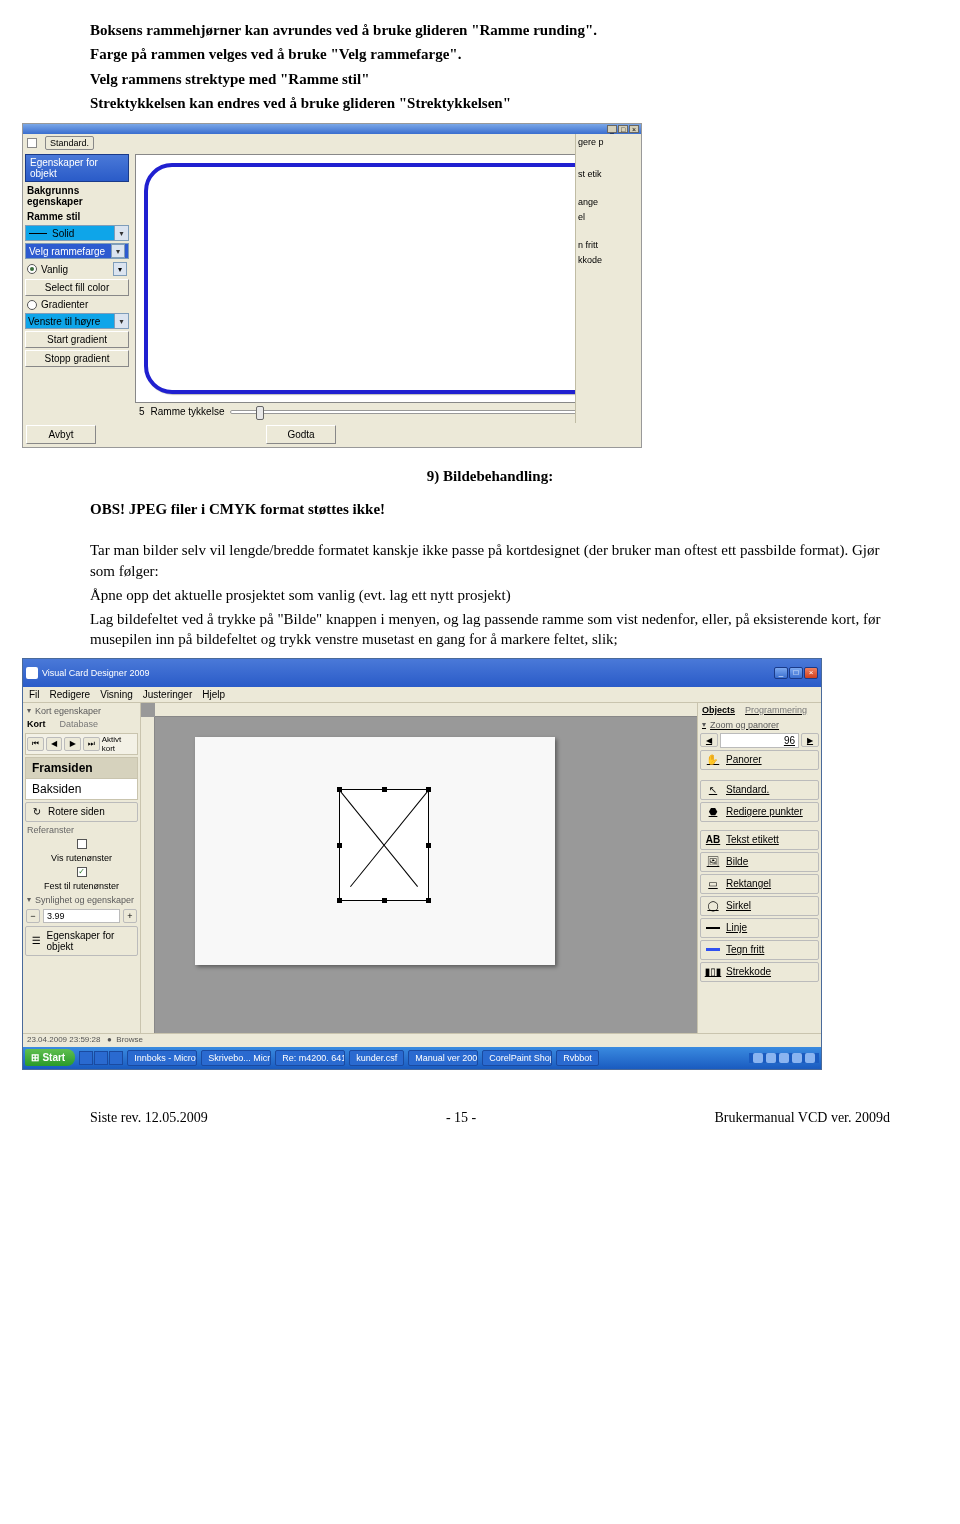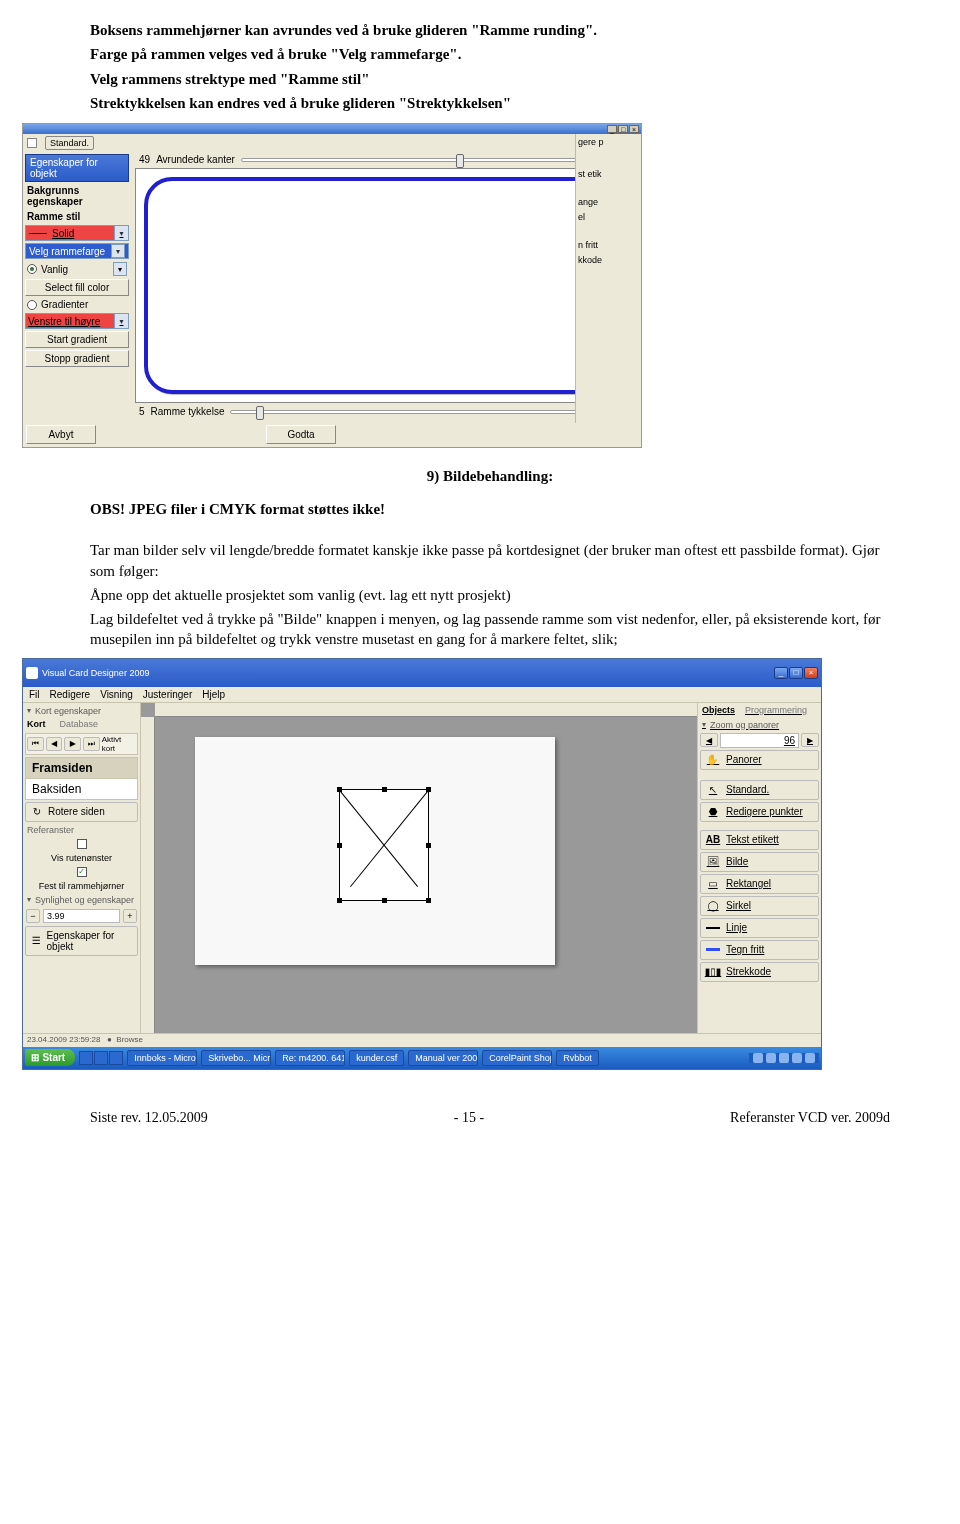--- a/index.html
+++ b/index.html
@@ -11,21 +11,21 @@
 .shot1 { width: 620px; margin: 10px 0 20px -68px; border: 1px solid #999; background: #ece9d8; font-family: Tahoma, sans-serif; font-size: 10px; position: relative; }
 .shot1-titlebar { height: 10px; background: linear-gradient(#7aa7e7,#3a6ecf); display:flex; justify-content:flex-end; align-items:center; padding-right:2px; }
 .shot1-titlebar .winbtn { width:10px; height:8px; background:#d4cfb8; margin-left:1px; border:1px solid #666; display:flex; align-items:center; justify-content:center; font-size:7px; }
 .shot1-row1 { display:flex; gap:8px; padding:2px 4px; align-items:center; }
 .shot1-row1 .rbtn { background:#ece9d8; border:1px solid #888; border-radius:2px; padding:1px 4px; font-size:9px; }
 .shot1-body { display:flex; }
 .shot1-left { width: 108px; display:flex; flex-direction:column; gap:2px; padding:2px; }
 .dlg-title { background: linear-gradient(#4a79d8,#2a5bc8); color:#fff; padding:2px 4px; font-size:10px; border:1px solid #1a3a88; }
 .lbl { font-size:10px; padding:1px 2px; font-weight:bold; }
 .lbl.n { font-weight:normal; }
-.combo { display:flex; align-items:center; border:1px solid #7f9db9; background:#ef4444; height:16px; font-size:10px;text-decoration:underline; }
+.combo { display:flex; align-items:center; border:1px solid #7f9db9; background:#0ea5e9; height:16px; font-size:10px; }
 .combo .line { width:18px; height:1px; background:#000; margin:0 3px; }
 .combo .txt { flex:1; padding:0 2px; }
 .combo .arr { width:14px; height:14px; background:#dbe4f0; border-left:1px solid #7f9db9; display:flex; align-items:center; justify-content:center; font-size:8px; color:#333; }
 .sel-hl { background:#2d5bd0; color:#fff; border:1px solid #7f9db9; padding:2px 3px; font-size:10px; display:flex; align-items:center; height:16px; }
 .sel-hl .arr { margin-left:auto; width:14px; height:14px; background:#dbe4f0; border:1px solid #7f9db9; display:flex; align-items:center; justify-content:center; font-size:8px; color:#333; }
 .radio { display:flex; align-items:center; gap:4px; font-size:10px; padding:1px 2px; }
 .radio .dot { width:10px; height:10px; border:1px solid #555; border-radius:50%; background:#fff; display:flex; align-items:center; justify-content:center; }
 .radio .dot.on::after { content:""; width:4px; height:4px; background:#3a6e3a; border-radius:50%; }
 .btn3d { background:#ece9d8; border:1px solid #888; border-top-color:#fff; border-left-color:#fff; padding:2px 3px; font-size:10px; text-align:center; }
 .shot1-right { flex:1; padding:2px 4px 2px 2px; display:flex; flex-direction:column; }
@@ -155,27 +155,20 @@
         <span>Gradienter</span>
       </div>
       <div class="combo">
         <span class="txt">Venstre til høyre</span>
         <span class="arr">▾</span>
       </div>
       <div class="btn3d">Start gradient</div>
       <div class="btn3d">Stopp gradient</div>
     </div>
     <div class="shot1-right">
-      <div class="slider-row">
-        <span>49</span>
-        <span>Avrundede kanter</span>
-        <div class="track">
-            <div class="thumb" style="left:55%"></div>
-          </div>
-      </div>
       <div class="preview-wrap">
         <div class="preview-box"></div>
       </div>
       <div class="slider-row b">
         <span>5</span>
         <span>Ramme tykkelse</span>
         <div class="track">
             <div class="thumb" style="left:6%"></div>
           </div>
       </div>
@@ -250,21 +243,21 @@
           <span class="ic">↻</span>
           <span>Rotere siden</span>
         </div>
       <div class="lbl n" style="font-size:9px;color:#666">Referanster</div>
       <div class="chk">
           <span class="box"></span>
           <span>Vis rutenønster</span>
         </div>
       <div class="chk">
           <span class="box">✓</span>
-          <span>Fest til rammehjørner</span>
+          <span>Fest til rutenønster</span>
         </div>
       <div class="panelhdr">
           <span class="chev">▾</span>
           <span>Synlighet og egenskaper</span>
         </div>
       <div class="zoombar">
         <div class="zb">−</div>
         <div class="zv">3.99</div>
         <div class="zb">+</div>
       </div>
@@ -384,17 +377,17 @@
       <div class="ti"></div>
       <div class="ti"></div>
       <div class="ti"></div>
     </div>
   </div>
 </div>
 
 <div class="pagefoot">
   <span>Siste rev. 12.05.2009</span>
   <span class="c">- 15 -</span>
-  <span>Referanster VCD ver. 2009d</span>
+  <span>Brukermanual VCD ver. 2009d</span>
 </div>
 
 
 
 
 </body></html>

